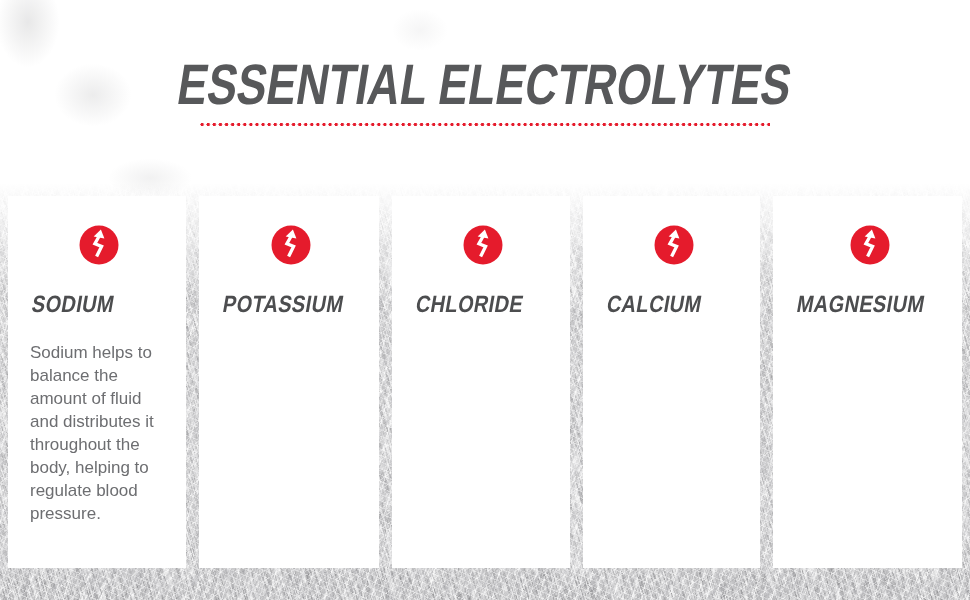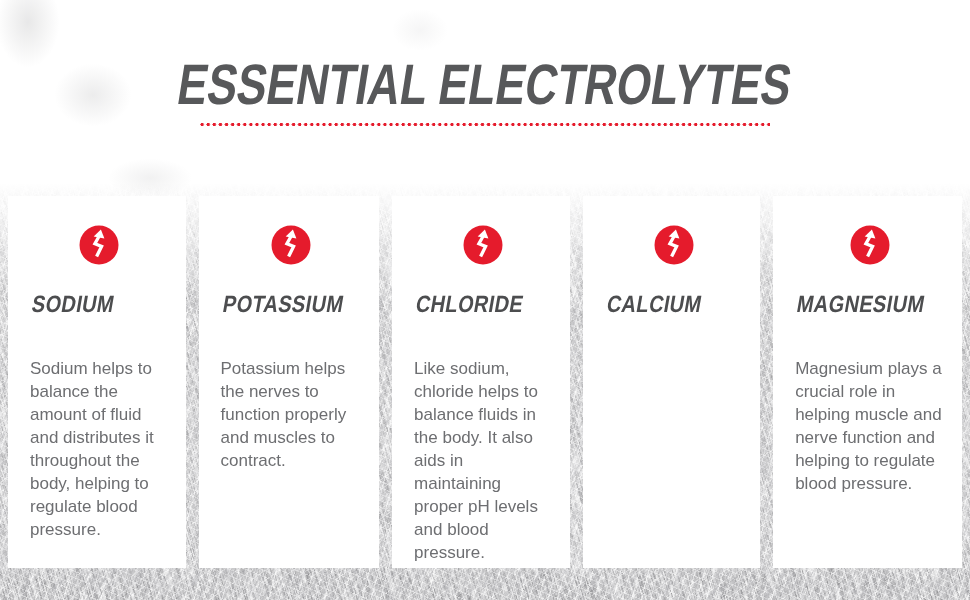--- a/index.html
+++ b/index.html
@@ -68,21 +68,21 @@
   .card{background:#fff;padding:29px 17px 0 22px;}
   .icon-wrap{text-align:center;height:40px;}
   .bolt-badge{width:40px;height:40px;display:inline-block;}
   .card-title{
     margin-top:27px;
     font-size:23.5px;font-weight:bold;line-height:1.05;
     color:var(--heading-color);letter-spacing:0.4px;white-space:nowrap;
     transform:skewX(-10deg) scaleX(0.85);transform-origin:left bottom;
   }
   .card-desc{
-    margin-top:40px;
+    margin-top:24px;
     font-size:17px;line-height:23px;color:var(--body-color);
   }
 </style>
 </head>
 <body>
 
 <div class="page">
 
   <div class="texture">
     <svg class="texture-svg" viewBox="0 0 970 600" preserveAspectRatio="none" aria-hidden="true">
@@ -130,33 +130,31 @@
 
     <section class="card">
       <div class="icon-wrap">
         <svg class="bolt-badge" viewBox="0 0 40 40" aria-hidden="true">
           <circle cx="20" cy="20" r="19.5" style="fill:var(--accent,#e51b2c)"></circle>
           <path d="M17.6 31.6 L22.6 21.4 L15.9 18.7 L21.2 9.2" fill="none" stroke="#fff" stroke-width="3.3" stroke-linejoin="miter"></path>
           <path d="M21.9 4.4 L14.7 11.6 L25.4 13.5 Z" fill="#fff"></path>
         </svg>
       </div>
       <h2 class="card-title">POTASSIUM</h2>
-      <p class="card-desc">Potassium helps the nerves to function properly and muscles to contract.</p>
     </section>
 
     <section class="card">
       <div class="icon-wrap">
         <svg class="bolt-badge" viewBox="0 0 40 40" aria-hidden="true">
           <circle cx="20" cy="20" r="19.5" style="fill:var(--accent,#e51b2c)"></circle>
           <path d="M17.6 31.6 L22.6 21.4 L15.9 18.7 L21.2 9.2" fill="none" stroke="#fff" stroke-width="3.3" stroke-linejoin="miter"></path>
           <path d="M21.9 4.4 L14.7 11.6 L25.4 13.5 Z" fill="#fff"></path>
         </svg>
       </div>
       <h2 class="card-title">CHLORIDE</h2>
-      <p class="card-desc">Like sodium, chloride helps to balance fluids in the body. It also aids in maintaining proper pH levels and blood pressure.</p>
     </section>
 
     <section class="card">
       <div class="icon-wrap">
         <svg class="bolt-badge" viewBox="0 0 40 40" aria-hidden="true">
           <circle cx="20" cy="20" r="19.5" style="fill:var(--accent,#e51b2c)"></circle>
           <path d="M17.6 31.6 L22.6 21.4 L15.9 18.7 L21.2 9.2" fill="none" stroke="#fff" stroke-width="3.3" stroke-linejoin="miter"></path>
           <path d="M21.9 4.4 L14.7 11.6 L25.4 13.5 Z" fill="#fff"></path>
         </svg>
       </div>
@@ -165,17 +163,16 @@
 
     <section class="card">
       <div class="icon-wrap">
         <svg class="bolt-badge" viewBox="0 0 40 40" aria-hidden="true">
           <circle cx="20" cy="20" r="19.5" style="fill:var(--accent,#e51b2c)"></circle>
           <path d="M17.6 31.6 L22.6 21.4 L15.9 18.7 L21.2 9.2" fill="none" stroke="#fff" stroke-width="3.3" stroke-linejoin="miter"></path>
           <path d="M21.9 4.4 L14.7 11.6 L25.4 13.5 Z" fill="#fff"></path>
         </svg>
       </div>
       <h2 class="card-title">MAGNESIUM</h2>
-      <p class="card-desc">Magnesium plays a crucial role in helping muscle and nerve function and helping to regulate blood pressure.</p>
     </section>
 
   </div>
 </div>
 
 </body></html>

